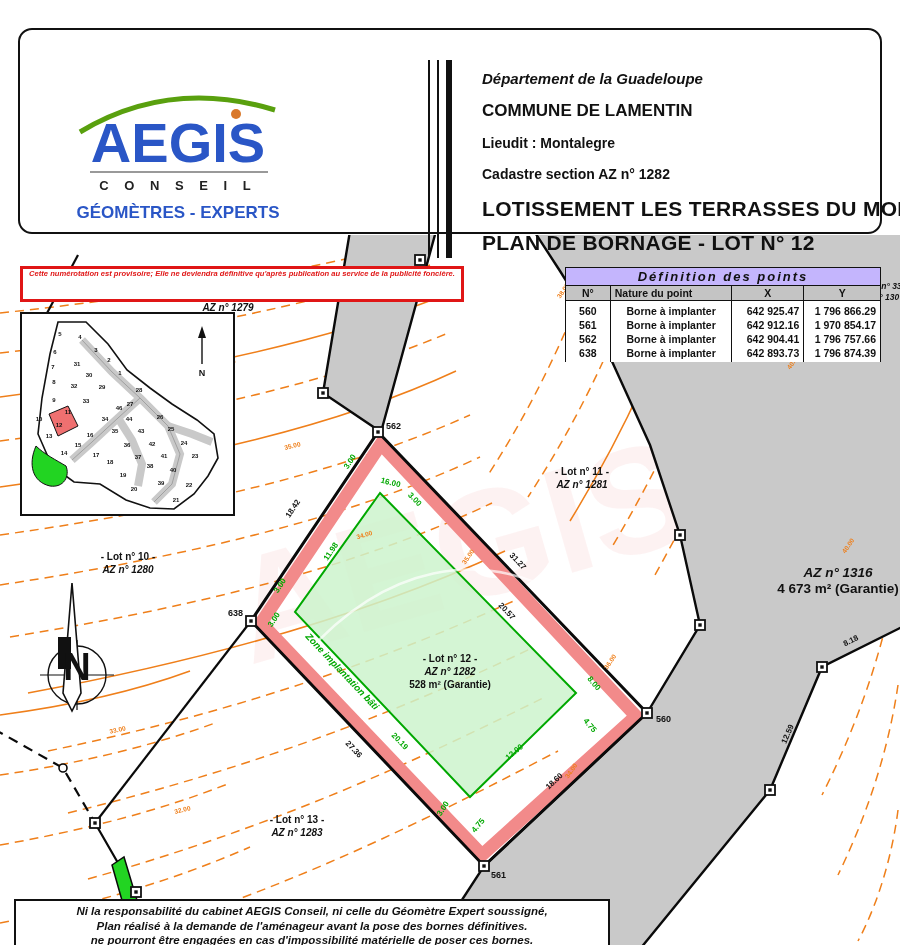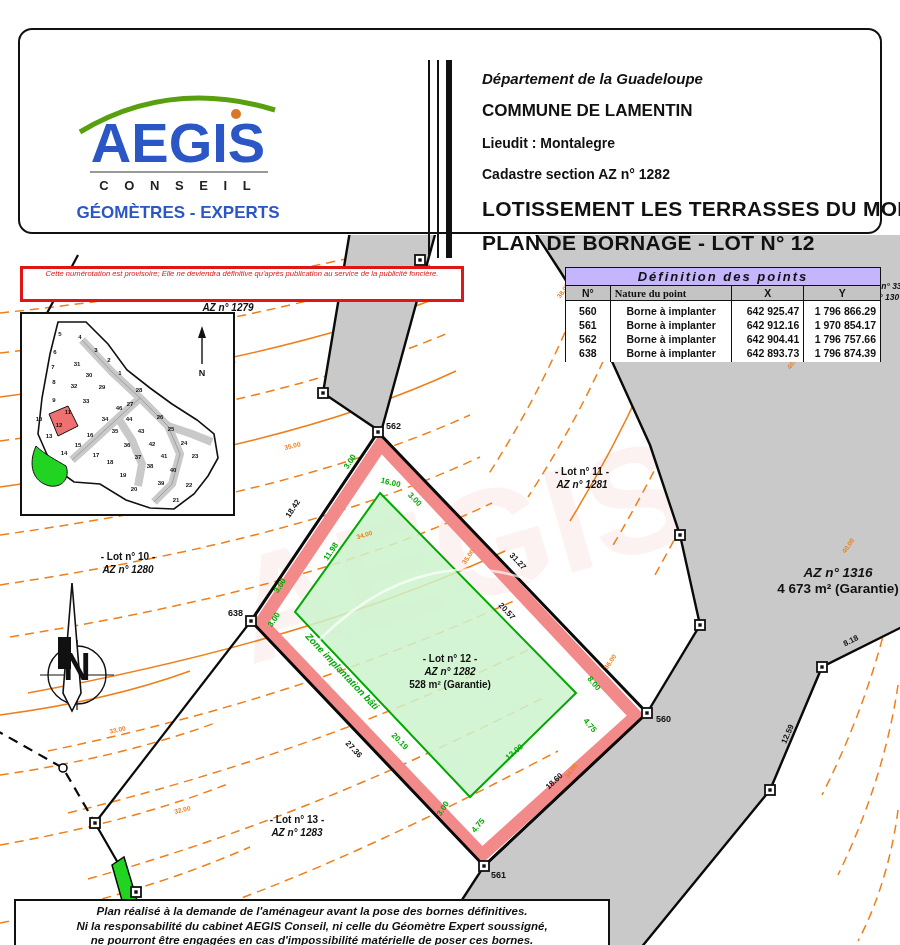--- a/index.html
+++ b/index.html
@@ -14,21 +14,21 @@
   #hdr-text{left:315px;top:40px;width:560px;}
   #hdr-text{left:462px;}
   .h-it{font-style:italic;font-weight:700;font-size:15px;color:#111;margin:0 0 14px 0;}
   .h-b1{font-weight:700;font-size:17px;color:#111;margin:0 0 14px 0;}
   .h-b2{font-weight:700;font-size:14px;color:#111;margin:0 0 15px 0;}
   .h-big{font-weight:700;font-size:21px;color:#111;margin:0 0 10px 0;letter-spacing:.3px;}
   
   #notice{left:20px;top:266px;width:438px;height:30px;border:3px solid #e01616;background:#fff;
           text-align:center;color:#e01616;z-index:30;}
   #notice .n1{font-size:11.5px;font-weight:700;font-style:italic;margin-top:2px;}
-  #notice .n2{font-size:7.6px;font-weight:400;font-style:italic;}
+  #notice .n2{font-size:7.6px;font-weight:700;font-style:italic;}
   
   #ptable{left:565px;top:267px;width:316px;z-index:30;border-collapse:collapse;background:#fff;
           font-size:10.5px;font-weight:700;color:#111;}
   #ptable td,#ptable th{border:1.6px solid #111;padding:1px 4px;}
   #ptable .tt{background:#c4b5fd;font-style:italic;font-size:13px;letter-spacing:2px;text-align:center;}
   #ptable .hd{background:#c4c4c4;text-align:left;}
   #ptable .hd.c{text-align:center;}
   #ptable .num{text-align:center;}
   #ptable .coord{text-align:right;}
   #ptable tbody td{border-top:none;border-bottom:none;text-align:center;}
@@ -245,21 +245,21 @@
     <div class="n2">Cette numérotation est provisoire; Elle ne deviendra définitive qu'après publication au service de la publicité foncière.</div>
   </div>
 
   <table id="ptable" class="abs">
     <thead>
       <tr>
           <th class="tt" colspan="4">Définition des points</th>
         </tr>
       <tr>
         <th class="hd c" style="width:40px;">N°</th>
-        <th class="hd" style="width:128px;font-family:Liberation Serif, serif;">Nature du point</th>
+        <th class="hd" style="width:128px;">Nature du point</th>
         <th class="hd c" style="width:70px;">X</th>
         <th class="hd c" style="width:76px;">Y</th>
       </tr>
     </thead>
     <tbody>
       <tr class="first">
         <td class="num">560</td>
           <td>Borne à implanter</td>
         <td class="coord">642 925.47</td>
           <td class="coord">1 796 866.29</td>
@@ -349,18 +349,18 @@
         <text class="insetnum" x="101" y="163">19</text>
         <text class="insetnum" x="167" y="173">22</text>
         <text class="insetnum" x="139" y="171">39</text>
         <text class="insetnum" x="112" y="177">20</text>
         <text class="insetnum" x="154" y="188">21</text>
       </g>
     </svg>
   </div>
 
   <div id="footnote" class="abs">
+    <div>Ni la responsabilité du cabinet AEGIS Conseil, ni celle du Géomètre Expert soussigné,</div>
     <div>Plan réalisé à la demande de l'aménageur avant la pose des bornes définitives.</div>
-    <div>Ni la responsabilité du cabinet AEGIS Conseil, ni celle du Géomètre Expert soussigné,</div>
     <div>ne pourront être engagées en cas d'impossibilité matérielle de poser ces bornes.</div>
   </div>
 
 </div>
 
 </body></html>

